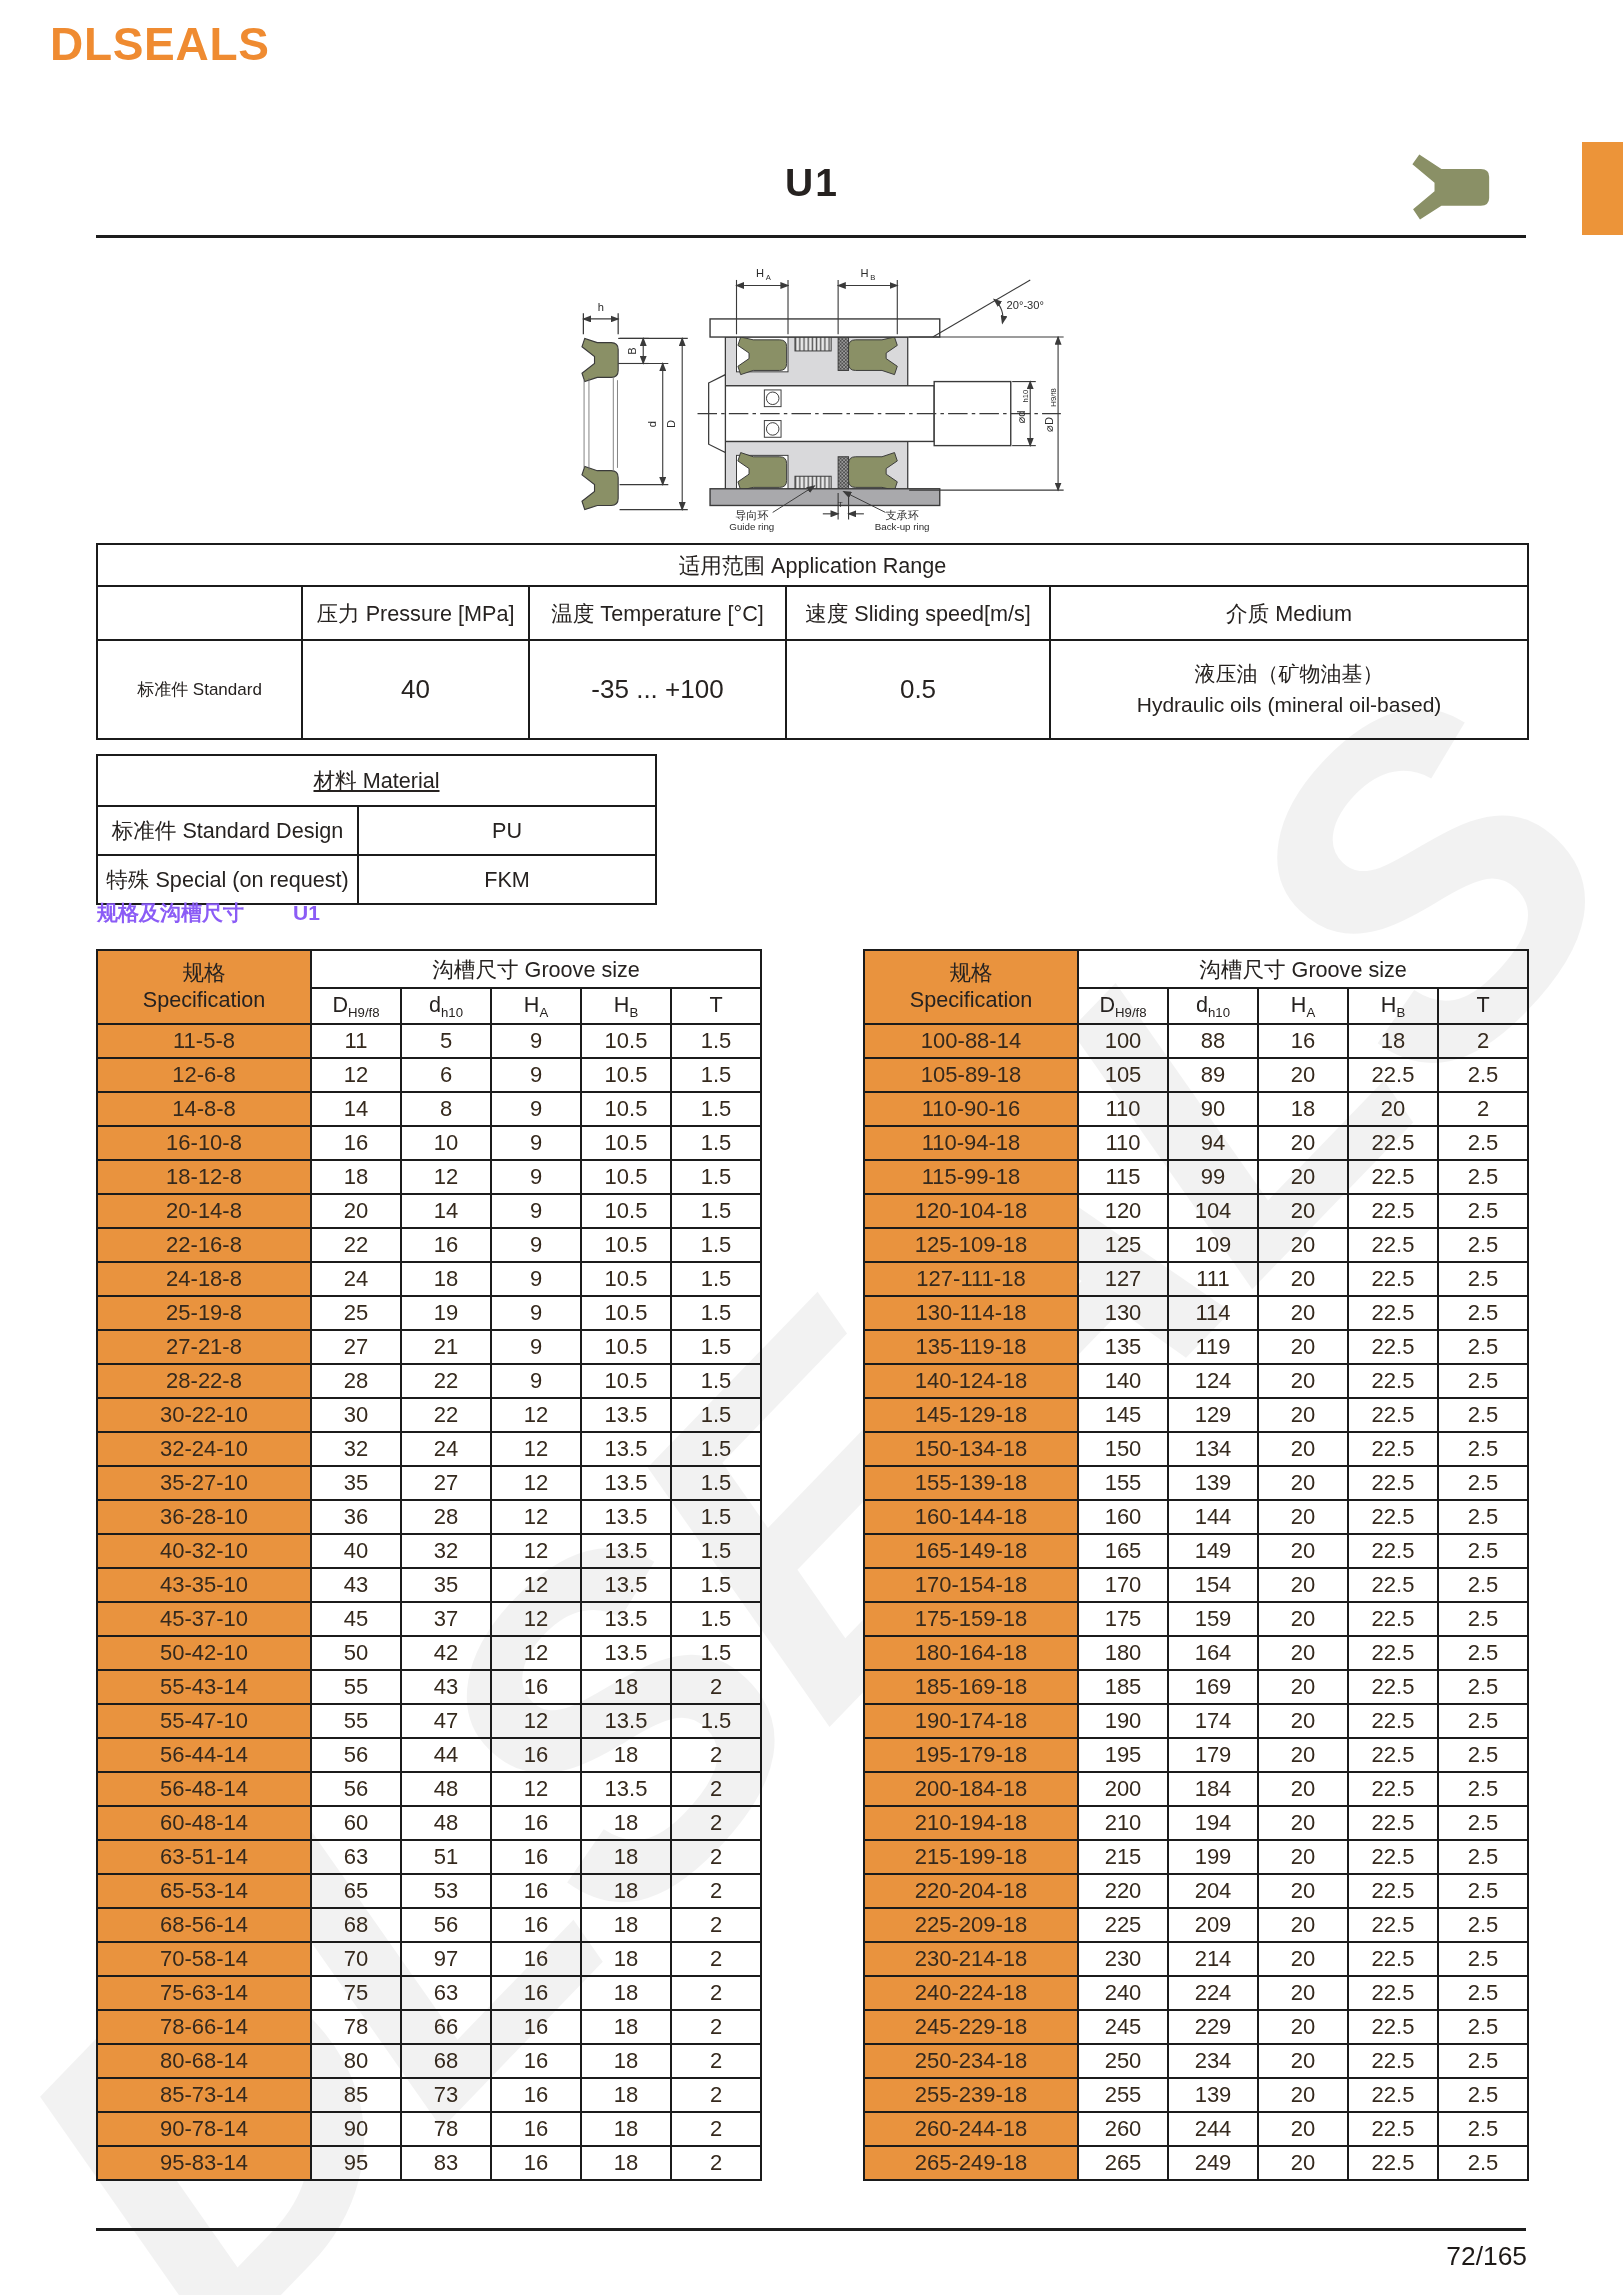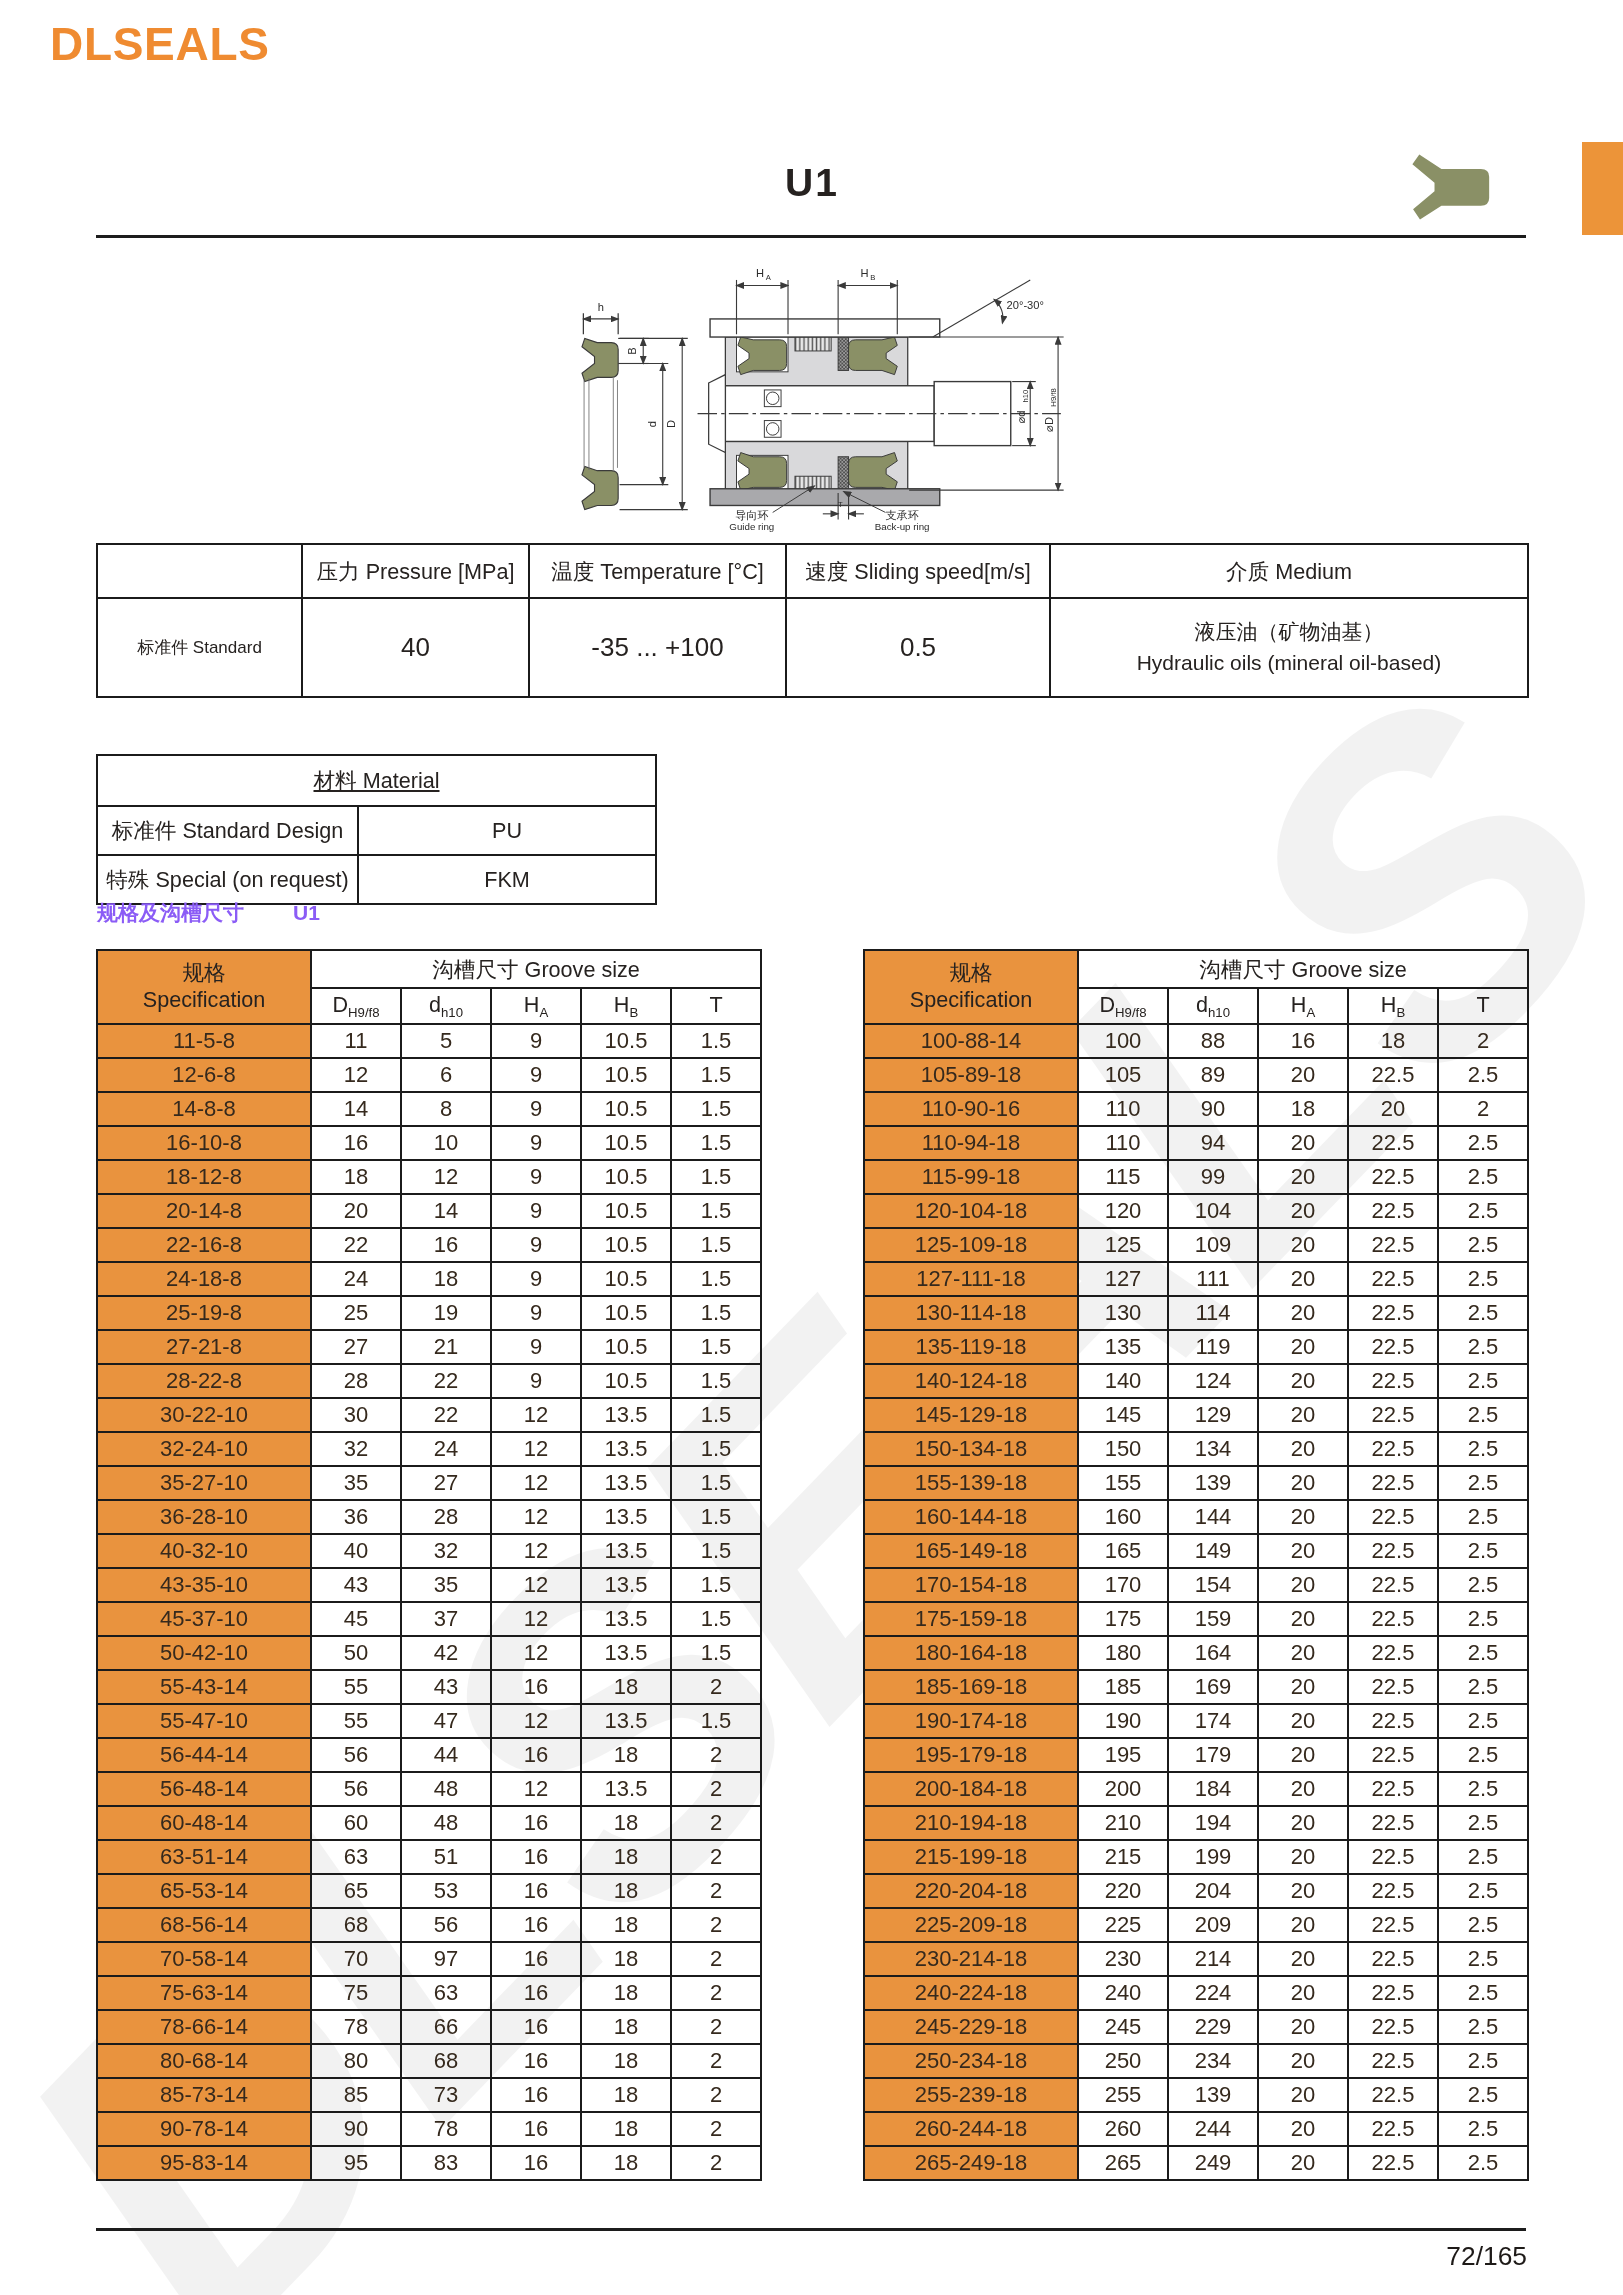--- a/index.html
+++ b/index.html
@@ -196,20 +196,23 @@
 
     <table class="tbl app">
       <colgroup>
           <col style="width:205px">
           <col style="width:227px">
           <col style="width:257px">
           <col style="width:264px">
           <col style="width:478px">
         </colgroup>
       <tbody>
+          <tr>
+            <td class="t-title" colspan="5">适用范围 Application Range</td>
+          </tr>
       <tr>
         <td class="hd"></td>
         <td class="hd">压力 Pressure [MPa]</td>
         <td class="hd">温度 Temperature [°C]</td>
         <td class="hd">速度 Sliding speed[m/s]</td>
         <td class="hd">介质 Medium</td>
       </tr>
       <tr>
         <td class="lab">标准件 Standard</td>
         <td class="lab val">40</td>

